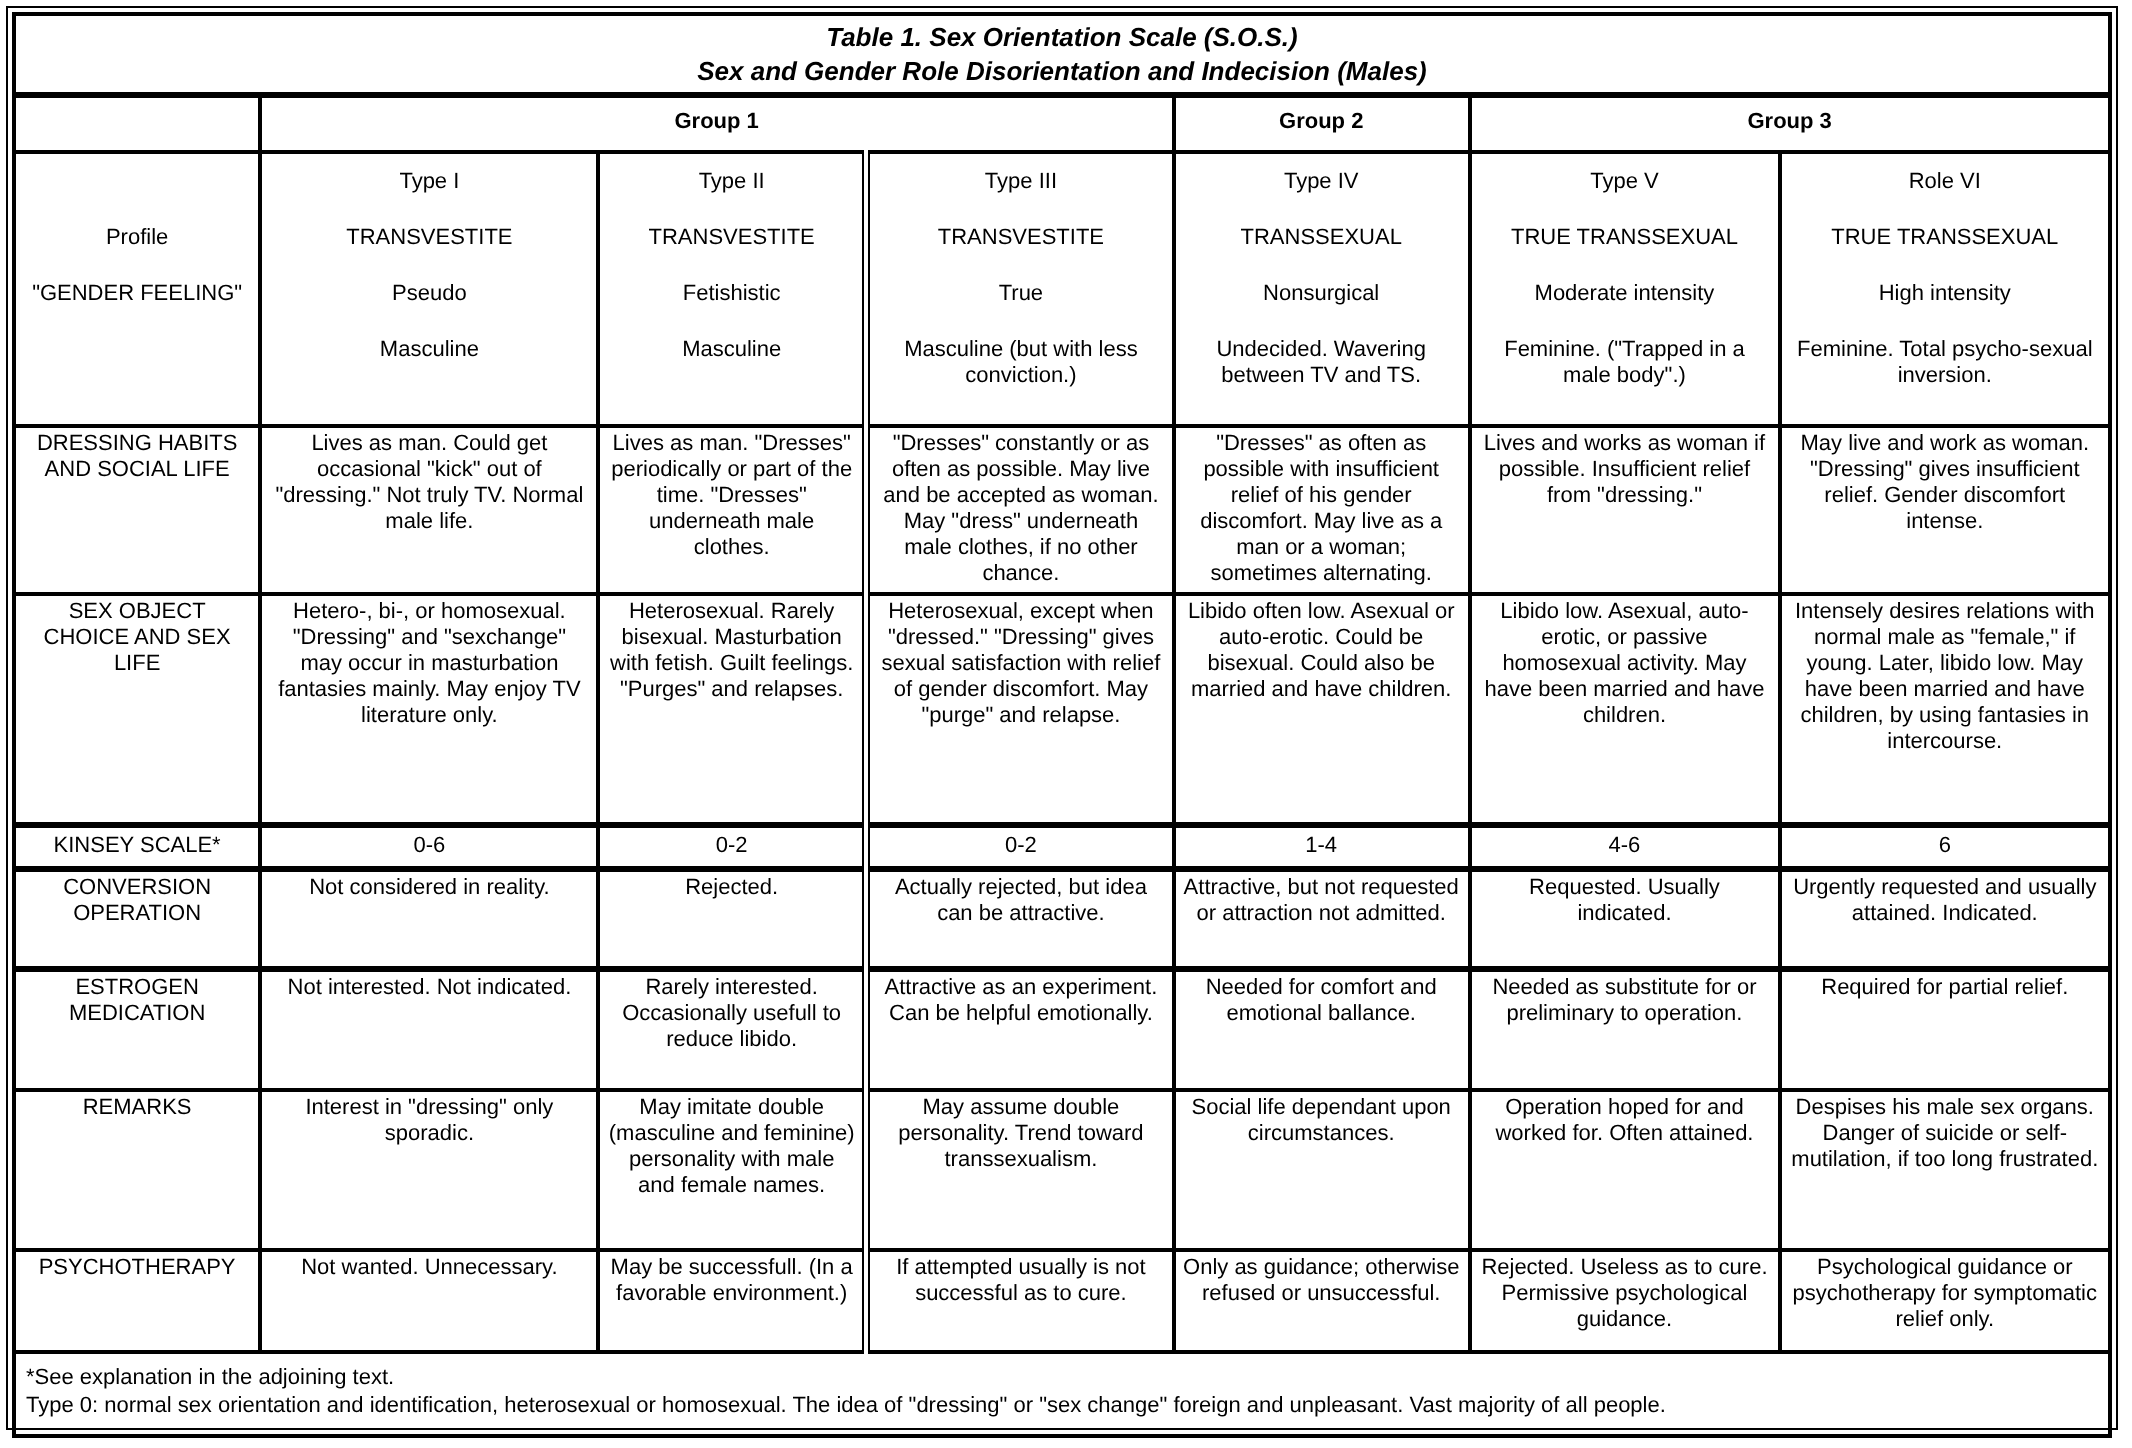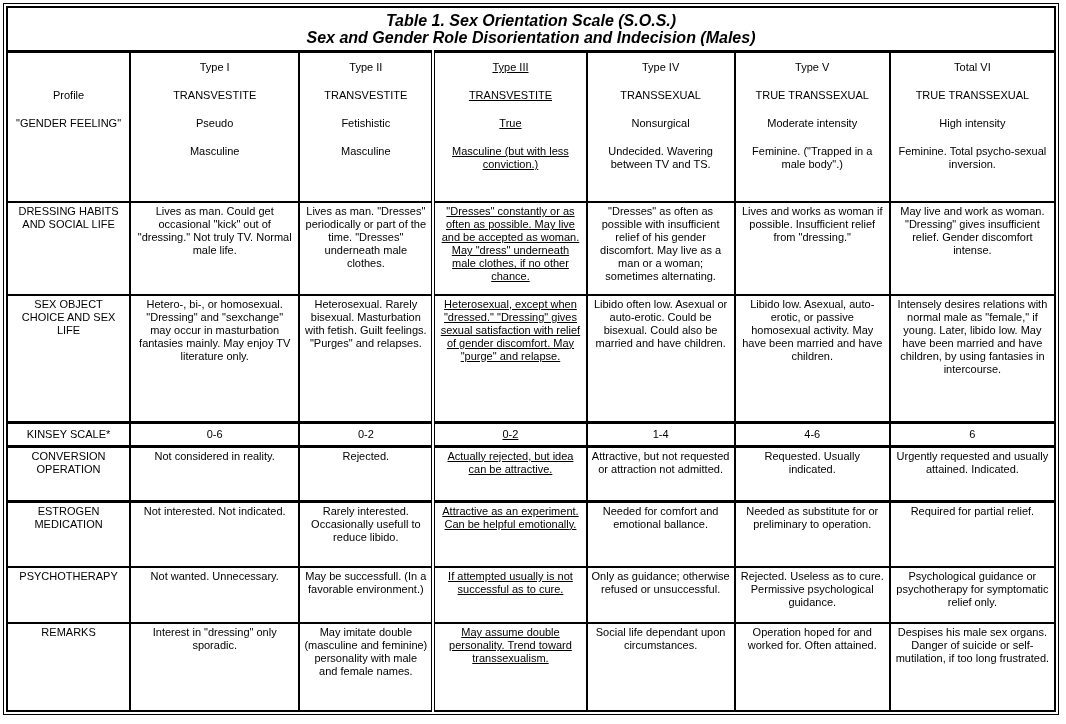--- a/index.html
+++ b/index.html
@@ -17,32 +17,32 @@
     width:100%;height:100%;
     font-size:11px;line-height:13px;
   }
   td{border:2px solid #000;padding:2px 4px;text-align:center;vertical-align:top;
      overflow:hidden;box-sizing:border-box;}
   
   col.c-hdr{width:11.75%;} col.c1{width:16.14%;} col.c2{width:12.80%;}
   col.c3{width:14.61%;} col.c4{width:14.14%;} col.c5{width:14.80%;} col.c6{width:15.76%;}
   
   .row-title td{border-bottom-width:3px;vertical-align:middle;padding:2px;}
-  .title-line{font-weight:bold;font-style:italic;font-size:16px;line-height:17px;}
+  .title-line{font-weight:bold;font-style:italic;font-size:13px;line-height:17px;}
   
   .row-groups td{vertical-align:middle;font-weight:bold;border-bottom-width:2px;}
   
   .row-profile td{padding-top:8px;}
   .pline{margin-bottom:15px;}
   .profile-hdr{padding-top:36px !important;border-radius:25px;}
   
   .row-kinsey td{border-top-width:3px;border-bottom-width:3px;vertical-align:middle;padding:2px;}
   .row-conversion td{border-bottom-width:3px;}
   
-  .dbl{border-left:4px double #000;text-decoration:underline;}
+  .dbl{border-left:4px double #000;}
   
   .row-foot td{text-align:left;vertical-align:middle;padding:3px 5px;}
   .foot-line{margin:1px 0;}
 </style>
 </head>
 <body>
 
 <div class="frame">
 <table class="sos">
   <colgroup>
@@ -56,20 +56,26 @@
   </colgroup>
 
   <tbody>
         <tr class="row-title" style="height:40px;">
     <td colspan="7">
       <div class="title-line">Table 1. Sex Orientation Scale (S.O.S.)</div>
       <div class="title-line">Sex and Gender Role Disorientation and Indecision (Males)</div>
     </td>
   </tr>
 
+  <tr class="row-groups" style="height:28px;">
+    <td></td>
+    <td colspan="3">Group 1</td>
+    <td>Group 2</td>
+    <td colspan="2">Group 3</td>
+  </tr>
 
   <tr class="row-profile" style="height:118px;">
     <td class="profile-hdr">
       <div class="pline">Profile</div>
       <div class="pline">"GENDER FEELING"</div>
     </td>
     <td>
       <div class="pline">Type I</div>
       <div class="pline">TRANSVESTITE</div>
       <div class="pline">Pseudo</div>
@@ -93,21 +99,21 @@
       <div class="pline">Nonsurgical</div>
       <div class="pline">Undecided. Wavering between TV and TS.</div>
     </td>
     <td>
       <div class="pline">Type V</div>
       <div class="pline">TRUE TRANSSEXUAL</div>
       <div class="pline">Moderate intensity</div>
       <div class="pline">Feminine. ("Trapped in a male body".)</div>
     </td>
     <td>
-      <div class="pline">Total VI</div>
+      <div class="pline">Role VI</div>
       <div class="pline">TRUE TRANSSEXUAL</div>
       <div class="pline">High intensity</div>
       <div class="pline">Feminine. Total psycho-sexual inversion.</div>
     </td>
   </tr>
 
   <tr style="height:70px;">
     <td>DRESSING HABITS AND SOCIAL LIFE</td>
     <td>Lives as man. Could get occasional "kick" out of "dressing." Not truly TV. Normal male life.</td>
     <td>Lives as man. "Dresses" periodically or part of the time. "Dresses" underneath male clothes.</td>
@@ -150,35 +156,41 @@
   <tr style="height:60px;">
     <td>ESTROGEN MEDICATION</td>
     <td>Not interested. Not indicated.</td>
     <td>Rarely interested. Occasionally usefull to reduce libido.</td>
     <td class="dbl">Attractive as an experiment. Can be helpful emotionally.</td>
     <td>Needed for comfort and emotional ballance.</td>
     <td>Needed as substitute for or preliminary to operation.</td>
     <td>Required for partial relief.</td>
   </tr>
 
+  <tr style="height:80px;">
+    <td>REMARKS</td>
+    <td>Interest in "dressing" only sporadic.</td>
+    <td>May imitate double (masculine and feminine) personality with male and female names.</td>
+    <td class="dbl">May assume double personality. Trend toward transsexualism.</td>
+    <td>Social life dependant upon circumstances.</td>
+    <td>Operation hoped for and worked for. Often attained.</td>
+    <td>Despises his male sex organs. Danger of suicide or self-mutilation, if too long frustrated.</td>
+  </tr>
+
   <tr style="height:51px;">
     <td>PSYCHOTHERAPY</td>
     <td>Not wanted. Unnecessary.</td>
     <td>May be successfull. (In a favorable environment.)</td>
     <td class="dbl">If attempted usually is not successful as to cure.</td>
     <td>Only as guidance; otherwise refused or unsuccessful.</td>
     <td>Rejected. Useless as to cure. Permissive psychological guidance.</td>
     <td>Psychological guidance or psychotherapy for symptomatic relief only.</td>
   </tr>
 
-  <tr style="height:80px;">
-    <td>REMARKS</td>
-    <td>Interest in "dressing" only sporadic.</td>
-    <td>May imitate double (masculine and feminine) personality with male and female names.</td>
-    <td class="dbl">May assume double personality. Trend toward transsexualism.</td>
-    <td>Social life dependant upon circumstances.</td>
-    <td>Operation hoped for and worked for. Often attained.</td>
-    <td>Despises his male sex organs. Danger of suicide or self-mutilation, if too long frustrated.</td>
+  <tr class="row-foot" style="height:42px;">
+    <td colspan="7">
+      <div class="foot-line">*See explanation in the adjoining text.</div>
+      <div class="foot-line">Type 0: normal sex orientation and identification, heterosexual or homosexual. The idea of "dressing" or "sex change" foreign and unpleasant. Vast majority of all people.</div>
+    </td>
   </tr>
-
 </tbody>
     </table>
 </div>
 
 </body></html>

